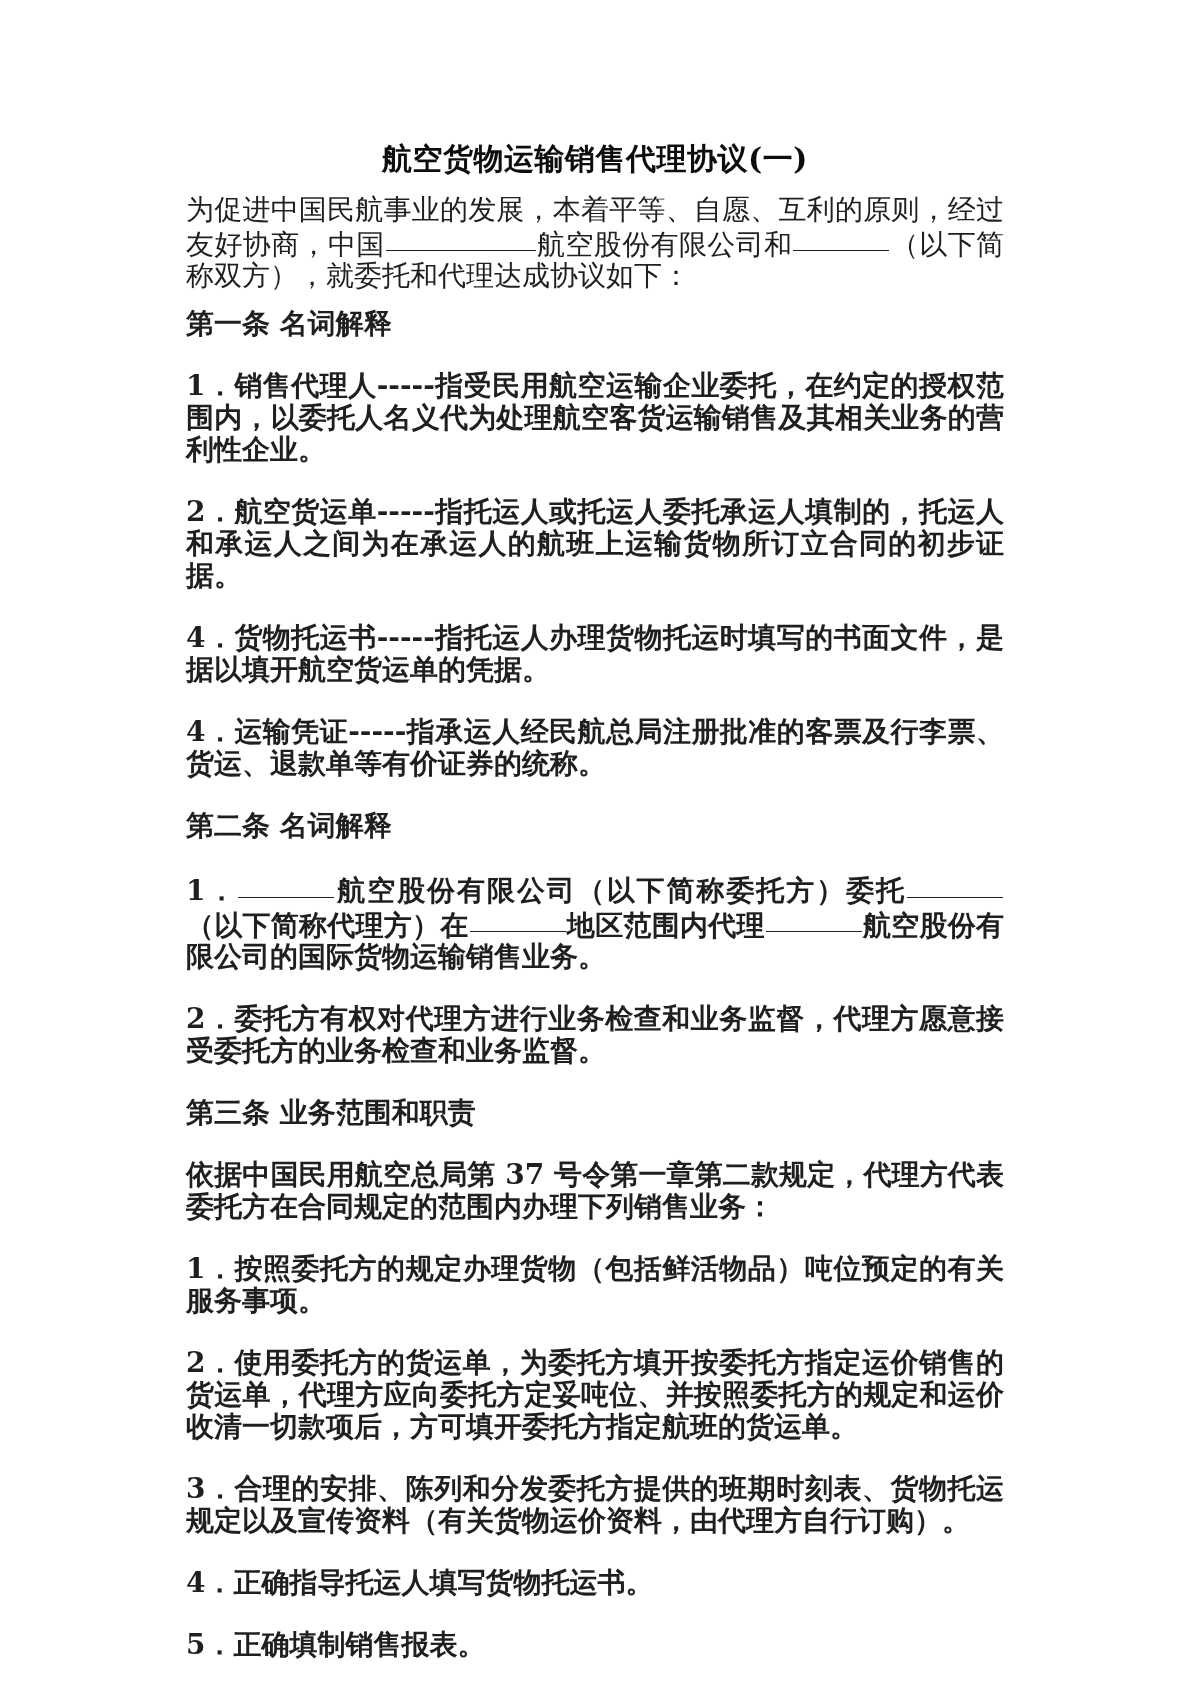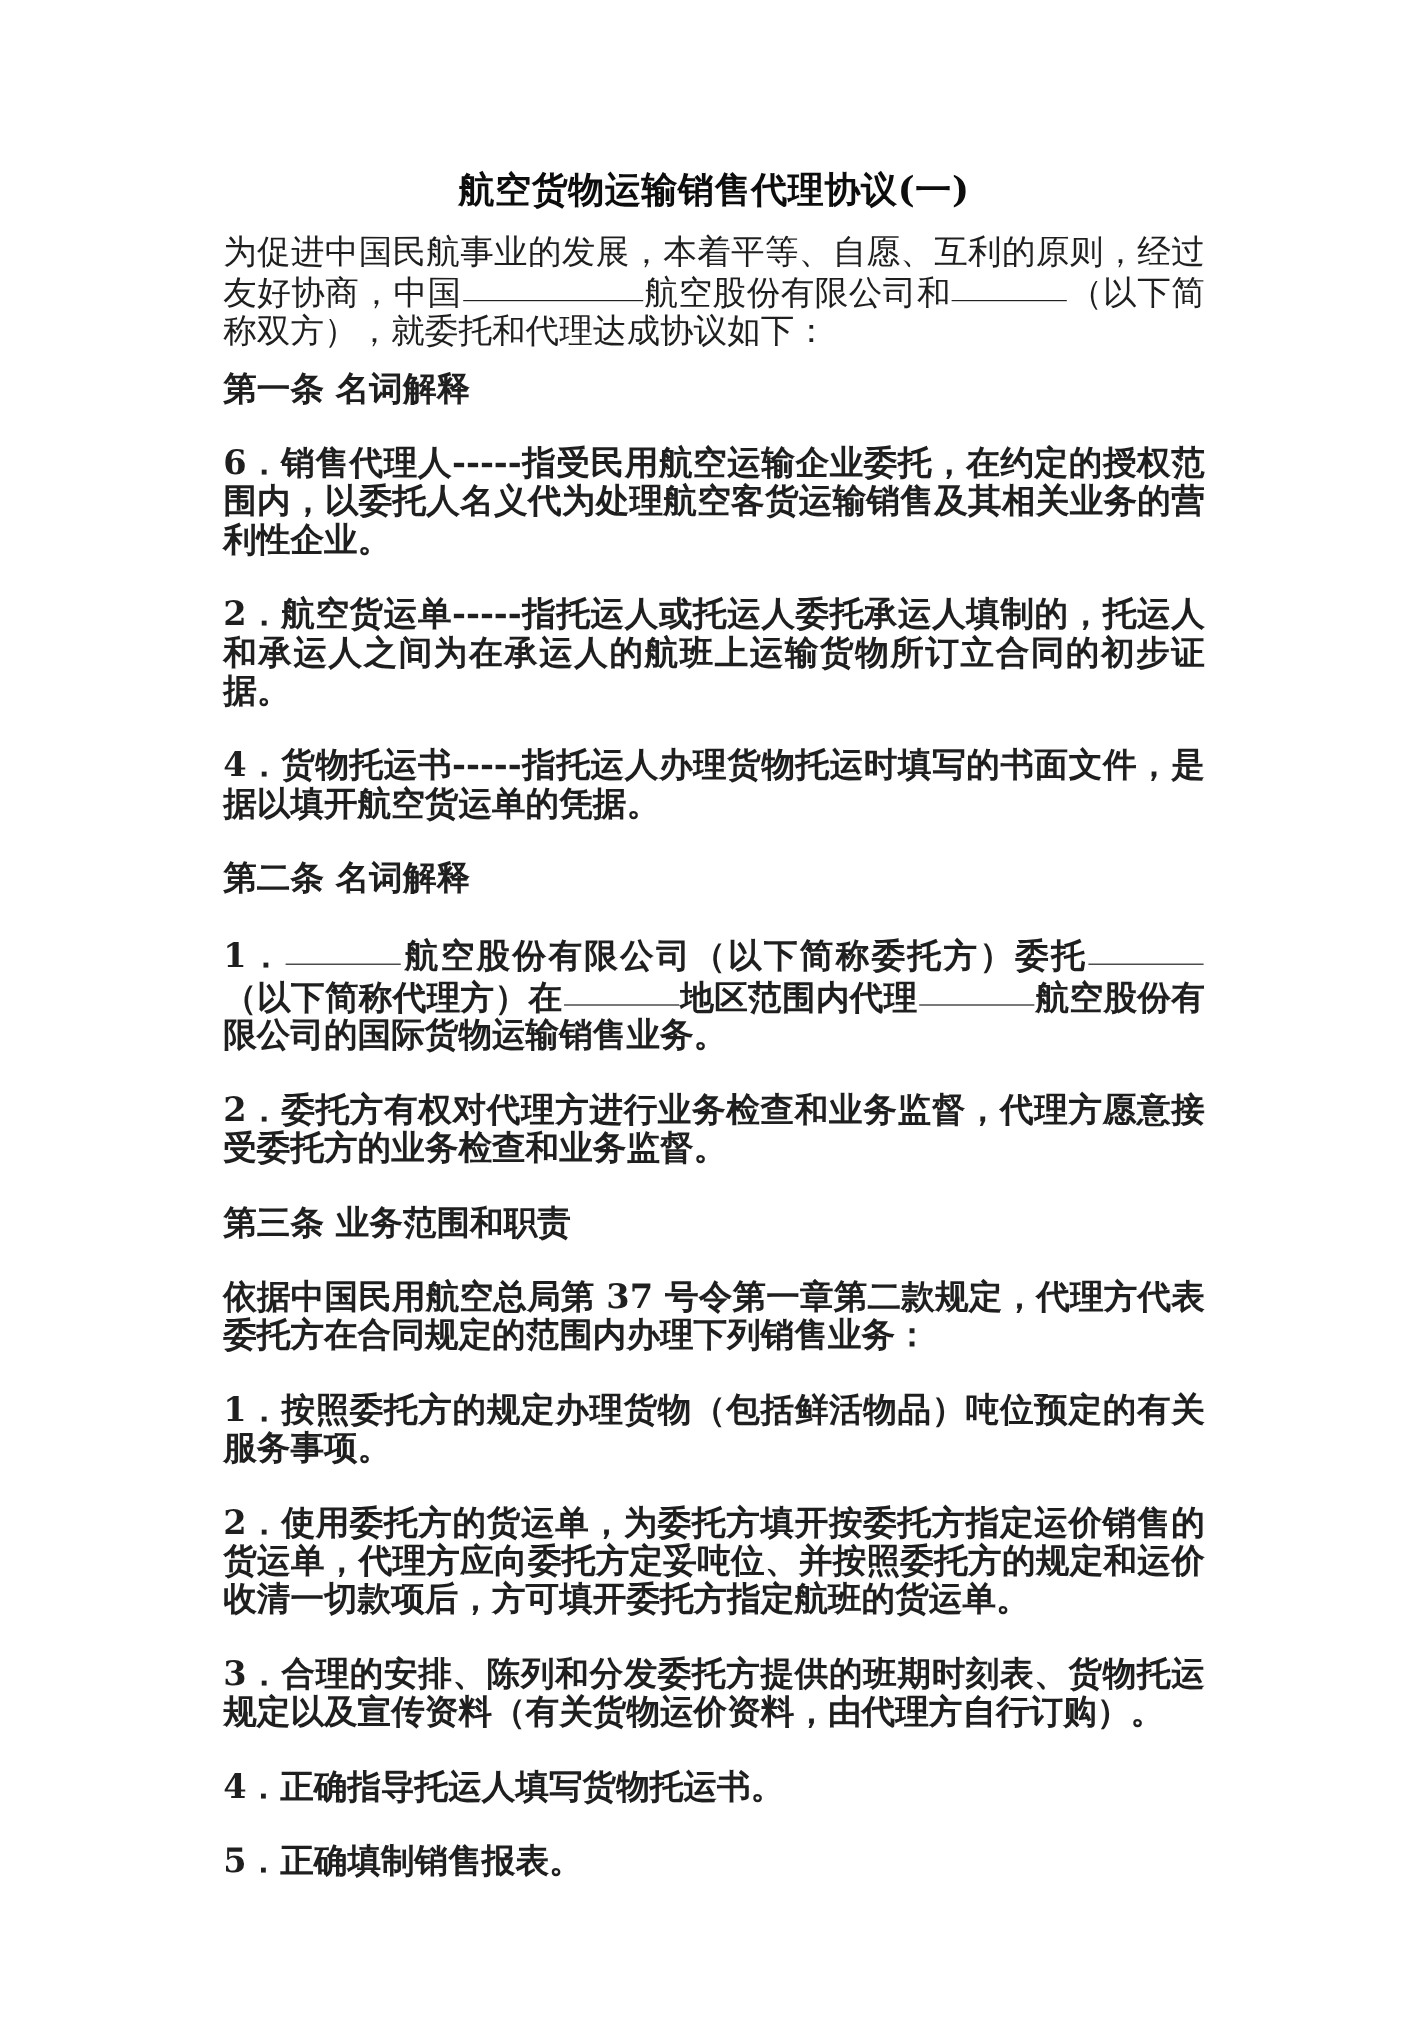--- a/index.html
+++ b/index.html
@@ -62,23 +62,24 @@
 </style>
 </head>
 <body>
 
 <div class="page">
   <div class="doc-body">
     <h1 class="doc-title">航空货物运输销售代理协议(一)</h1>
     <div id="paragraphs">
         <p class="para"><span>为促进中国民航事业的发展，本着平等、自愿、互利的原则，经过友好协商，中国</span><span class="blank b-xl"></span><span>航空股份有限公司和</span><span class="blank b-md"></span><span>（以下简称双方），就委托和代理达成协议如下：</span></p>
         <p class="para"><span>第一条  名词解释</span></p>
-        <p class="para gap"><span>6．销售代理人-----指受民用航空运输企业委托，在约定的授权范围内，以委托人名义代为处理航空客货运输销售及其相关业务的营利性企业。</span></p>
+        <p class="para gap"><span>1．销售代理人-----指受民用航空运输企业委托，在约定的授权范围内，以委托人名义代为处理航空客货运输销售及其相关业务的营利性企业。</span></p>
         <p class="para gap"><span>2．航空货运单-----指托运人或托运人委托承运人填制的，托运人和承运人之间为在承运人的航班上运输货物所订立合同的初步证据。</span></p>
         <p class="para gap"><span>4．货物托运书-----指托运人办理货物托运时填写的书面文件，是据以填开航空货运单的凭据。</span></p>
+        <p class="para gap"><span>4．运输凭证-----指承运人经民航总局注册批准的客票及行李票、货运、退款单等有价证券的统称。</span></p>
         <p class="para gap"><span>第二条  名词解释</span></p>
         <p class="para gap"><span>1．</span><span class="blank b-md"></span><span>航空股份有限公司（以下简称委托方）委托</span><span class="blank b-md"></span><span>（以下简称代理方）在</span><span class="blank b-md"></span><span>地区范围内代理</span><span class="blank b-md"></span><span>航空股份有限公司的国际货物运输销售业务。</span></p>
         <p class="para gap"><span>2．委托方有权对代理方进行业务检查和业务监督，代理方愿意接受委托方的业务检查和业务监督。</span></p>
         <p class="para gap"><span>第三条  业务范围和职责</span></p>
         <p class="para gap"><span>依据中国民用航空总局第 37 号令第一章第二款规定，代理方代表委托方在合同规定的范围内办理下列销售业务：</span></p>
         <p class="para gap"><span>1．按照委托方的规定办理货物（包括鲜活物品）吨位预定的有关服务事项。</span></p>
         <p class="para gap"><span>2．使用委托方的货运单，为委托方填开按委托方指定运价销售的货运单，代理方应向委托方定妥吨位、并按照委托方的规定和运价收清一切款项后，方可填开委托方指定航班的货运单。</span></p>
         <p class="para gap"><span>3．合理的安排、陈列和分发委托方提供的班期时刻表、货物托运规定以及宣传资料（有关货物运价资料，由代理方自行订购）。</span></p>
         <p class="para gap"><span>4．正确指导托运人填写货物托运书。</span></p>
         <p class="para gap"><span>5．正确填制销售报表。</span></p>

